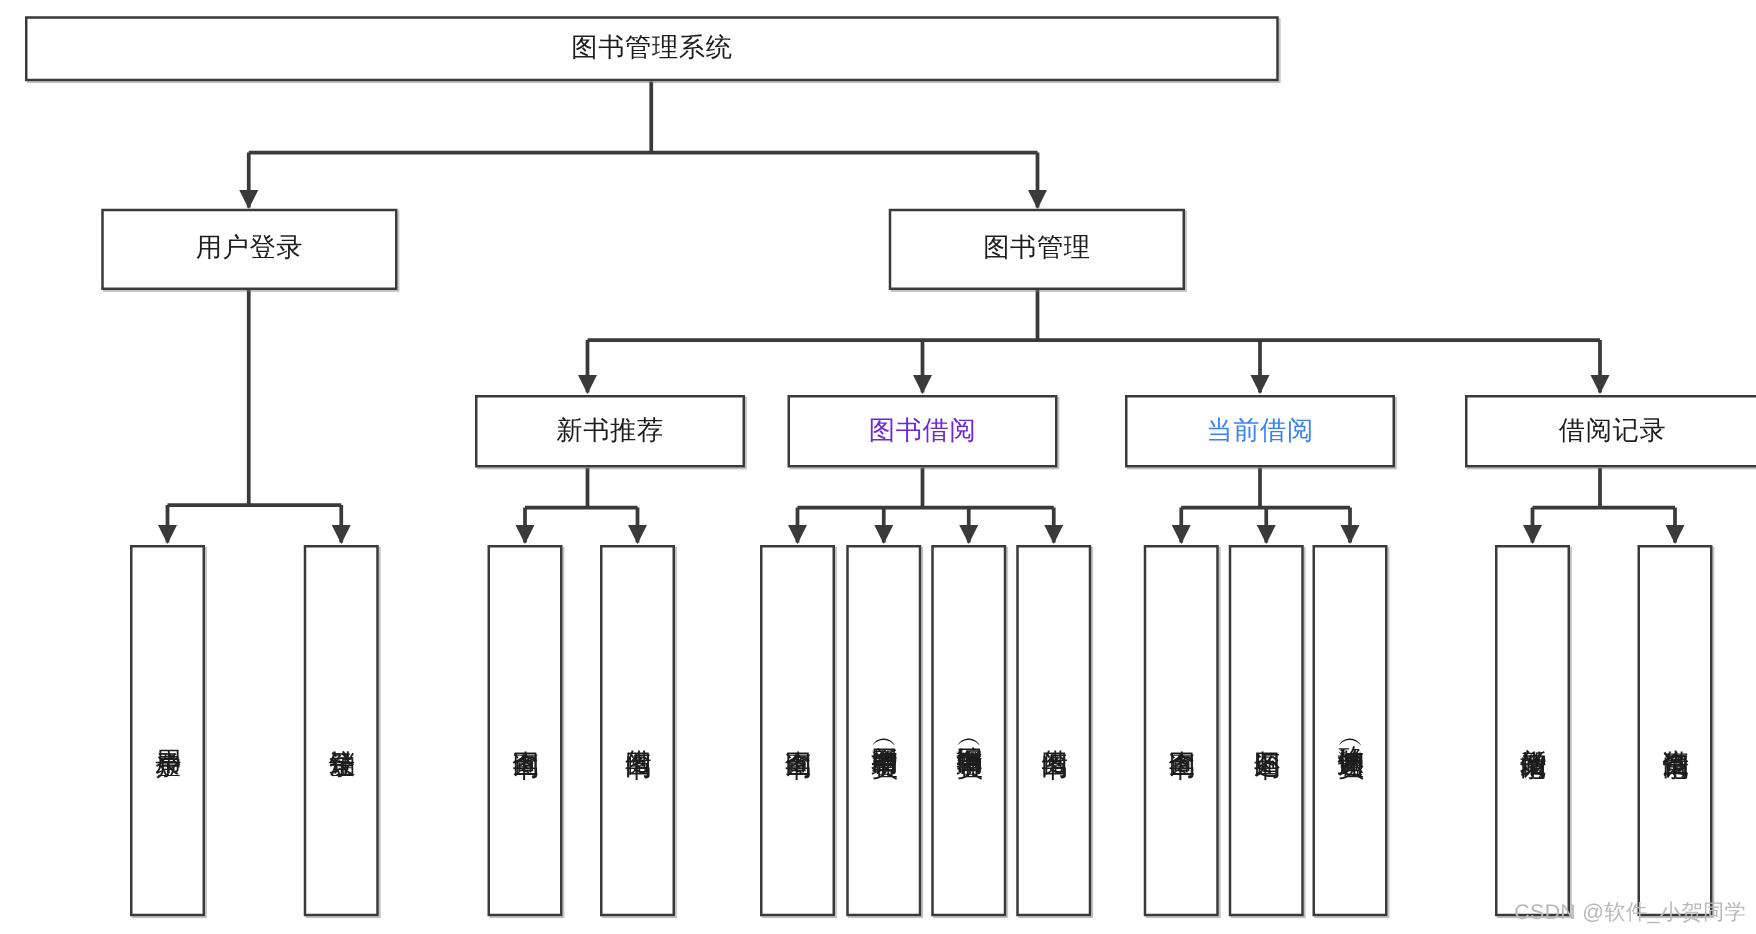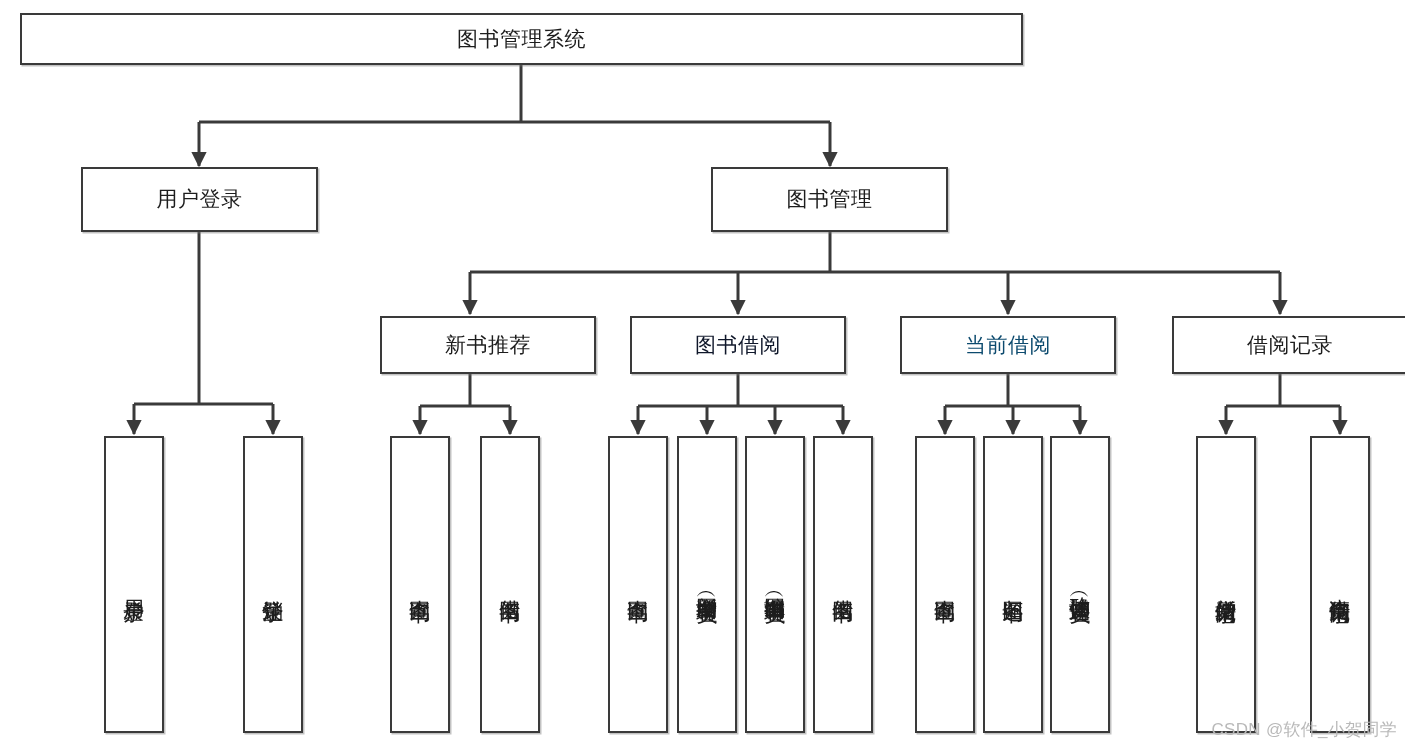--- a/index.html
+++ b/index.html
@@ -129,24 +129,24 @@
     <span class="node-label" style="color: rgb(29, 29, 29);">用户登录</span>
   </div>
   <div class="node-box" style="left: 711px; top: 167px; width: 237px; height: 65px; border-color: rgb(58, 58, 58); background: rgb(255, 255, 255);">
     <span class="node-label" style="color: rgb(29, 29, 29);">图书管理</span>
   </div>
 
   <div class="node-box" style="left: 362px; top: 316px; width: 216px; height: 58px; border-color: rgb(58, 58, 58); background: rgb(255, 255, 255); margin-left: 18px;">
     <span class="node-label" style="color: rgb(29, 29, 29);">新书推荐</span>
   </div>
   <div class="node-box" style="left: 630px; top: 316px; width: 216px; height: 58px; border-color: rgb(58, 58, 58); background: rgb(255, 255, 255);">
-    <span class="node-label" style="color: #0f172a;">图书借阅</span>
+    <span class="node-label" style="color: #6d28d9;">图书借阅</span>
   </div>
   <div class="node-box" style="left: 900px; top: 316px; width: 216px; height: 58px; border-color: rgb(58, 58, 58); background: rgb(255, 255, 255);">
-    <span class="node-label" style="color: #0c4a6e;">当前借阅</span>
+    <span class="node-label" style="color: #3b82f6;">当前借阅</span>
   </div>
   <div class="node-box" style="left: 1172px; top: 316px; width: 236px; height: 58px; border-color: rgb(58, 58, 58); background: rgb(255, 255, 255);">
     <span class="node-label" style="color: rgb(29, 29, 29);">借阅记录</span>
   </div>
 
   <div class="node-box vertical" style="left: 104px; top: 436px; width: 60px; height: 297px; border-color: rgb(58, 58, 58); background: rgb(255, 255, 255);">
     <span class="node-label" style="color: rgb(29, 29, 29);">用户登录</span>
   </div>
   <div class="node-box vertical" style="left: 243px; top: 436px; width: 60px; height: 297px; border-color: rgb(58, 58, 58); background: rgb(255, 255, 255);">
     <span class="node-label" style="color: rgb(29, 29, 29);">注销登录</span>

